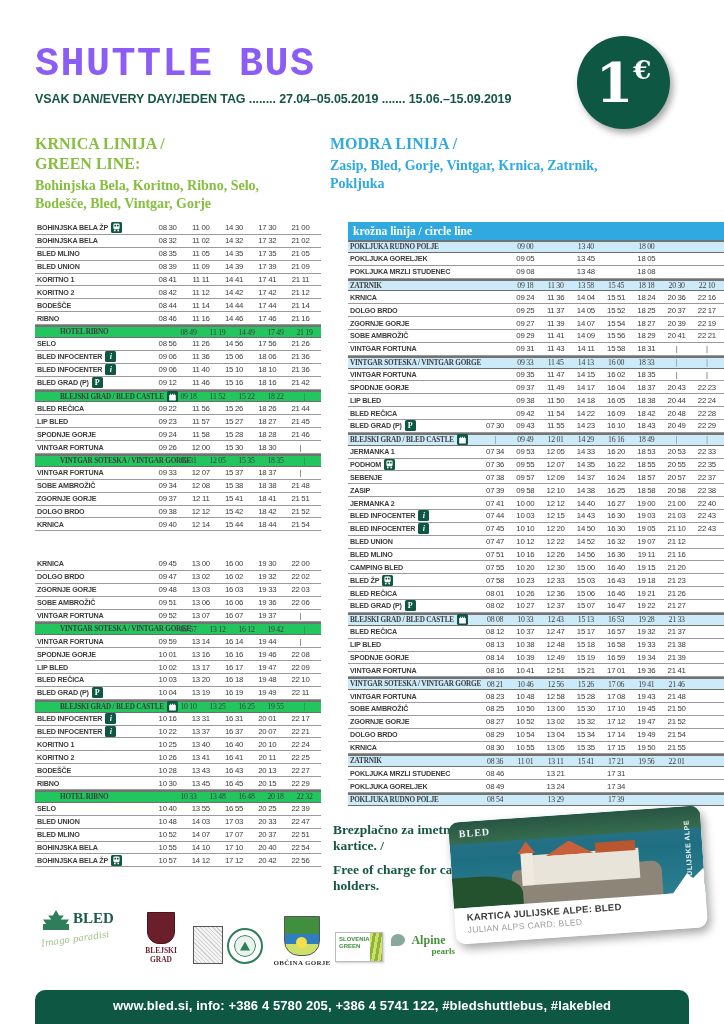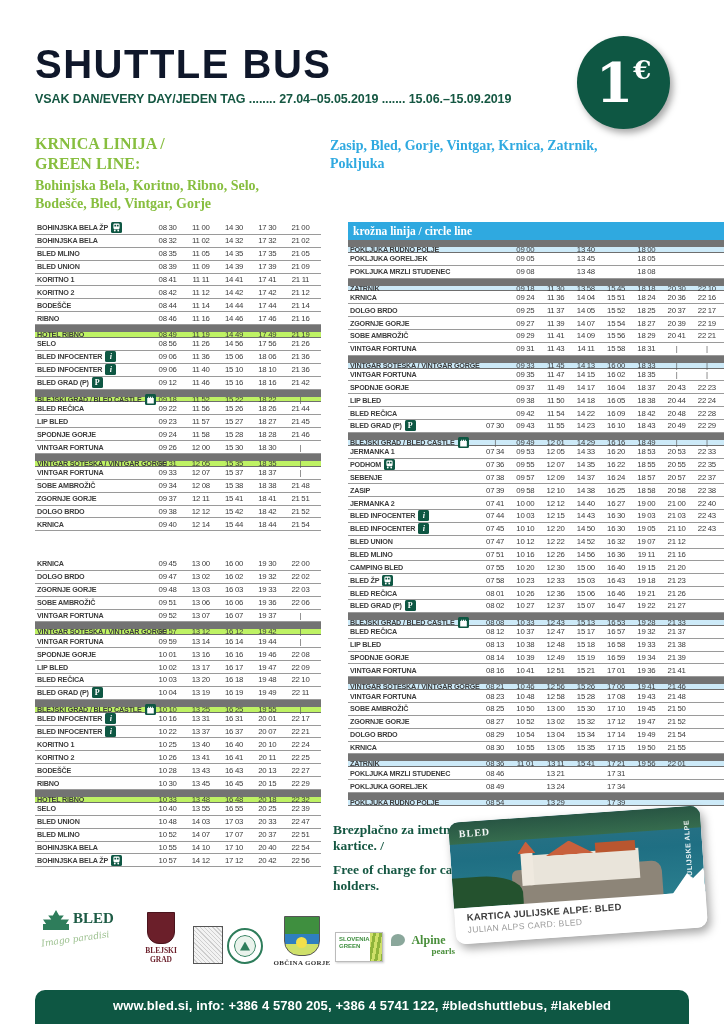--- a/index.html
+++ b/index.html
@@ -1,20 +1,20 @@
 <!DOCTYPE html>
 <html><head>
 <meta charset="utf-8">
 <style>
   html,body{margin:0;padding:0;background:#e8e8e8;}
   .page{position:relative;width:724px;height:1024px;background:#ffffff;overflow:hidden;
         font-family:"Liberation Sans",sans-serif;margin:0 auto;}
   
-  .title{position:absolute;left:35px;top:42px;font-family:Liberation Sans, sans-serif;font-weight:bold;
-         font-size:40px;letter-spacing:1.5px;color:#0f172a;}
+  .title{position:absolute;left:35px;top:42px;font-family:Liberation Mono, monospace;font-weight:bold;
+         font-size:40px;letter-spacing:1.5px;color:#8b5cf6;}
   .subtitle{position:absolute;left:35px;top:92px;font-size:12.5px;font-weight:bold;color:#155742;letter-spacing:-0.1px;}
   .badge{position:absolute;left:577px;top:36px;width:93px;height:93px;border-radius:50%;
          background:#0e5743;color:#fff;display:flex;align-items:center;justify-content:center;
          box-shadow:3px 4px 7px rgba(0,0,0,0.35);font-family:"DejaVu Serif",serif;font-weight:bold;}
   .badge .b1{font-size:54px;line-height:1;}
   .badge .b2{font-size:26px;line-height:1;margin-top:-26px;}
   
   .line-head{position:absolute;font-family:"Liberation Serif",serif;font-weight:bold;}
   .line-head .hl1,.line-head .hl2{font-size:16px;line-height:1.25;}
   .line-head .stops{font-size:14px;line-height:1.25;margin-top:3px;}
@@ -26,22 +26,22 @@
   .timetable{position:absolute;}
   .tt-g1{left:35px;top:222px;width:286px;}
   .tt-g2{left:35px;top:558px;width:286px;}
   .tt-b{left:348px;top:222px;width:376px;}
   .t-header{height:18px;line-height:18px;color:#fff;font-family:"Liberation Serif",serif;
             font-weight:bold;font-size:11.5px;padding-left:5px;box-sizing:border-box;}
   .green .t-header{background:#87BE3F;}
   .blue  .t-header{background:#2FA9E0;}
   .row{display:flex;align-items:center;height:12.9px;border-bottom:1px solid #9a9a9a;box-sizing:border-box;}
   .blue .row{height:12.86px;}
-  .row.hl{border-bottom:1px solid #6e6e6e;border-top:7px solid #737373;}
-  .green .row.hl{background:#bef264;}
+  .row.hl{border-bottom:1px solid #6e6e6e;border-top:2px solid #737373;font-family:Liberation Serif, serif;}
+  .green .row.hl{background:#22c55e;padding-left:23px;}
   .blue  .row.hl{background:#CDEAF8;}
   .stop{flex:0 0 auto;display:flex;align-items:center;gap:3px;white-space:nowrap;overflow:visible;}
   .green .stop{width:116px;}
   .blue  .stop{width:132px;}
   .stop-label{font-size:7.2px;font-weight:bold;color:#3d3d3d;letter-spacing:-0.2px;padding-left:2px;}
   .times{display:flex;}
   .green .times{width:166px;margin-right:2px;}
   .blue  .times{width:242px;margin-right:1px;}
   .time{flex:1;text-align:center;font-size:7.8px;color:#3d3d3d;letter-spacing:-0.3px;}
   .time.bar{color:#555;}
@@ -129,20 +129,21 @@
       <span class="b2">€</span>
     </div>
 
   <div class="line-head green-head">
     <div class="hl1">KRNICA LINIJA /</div>
     <div class="hl2">GREEN LINE:</div>
     <div class="stops">Bohinjska Bela, Koritno, Ribno, Selo, Bodešče, Bled, Vintgar, Gorje</div>
   </div>
 
   <div class="line-head blue-head">
+    <div class="hl1">MODRA LINIJA /</div>
     <div class="stops">Zasip, Bled, Gorje, Vintgar, Krnica, Zatrnik, Pokljuka</div>
   </div>
 
   <div class="timetable green tt-g1">
       <div class="row">
         <div class="stop">
           <span class="stop-label">BOHINJSKA BELA ŽP</span>
           <span class="sicon">
             <svg width="9" height="9" viewBox="0 0 9 9">
               <rect x="1.4" y="0.6" width="6.2" height="5.6" rx="1.1" fill="#fff"></rect>

